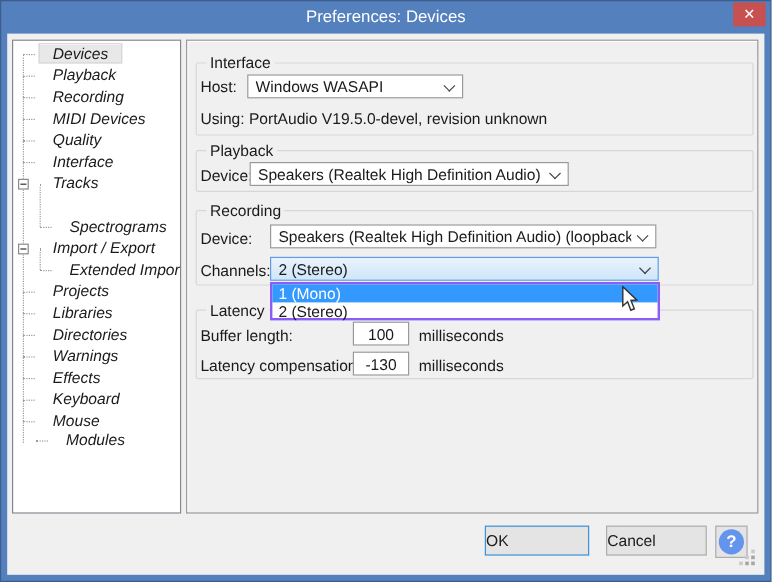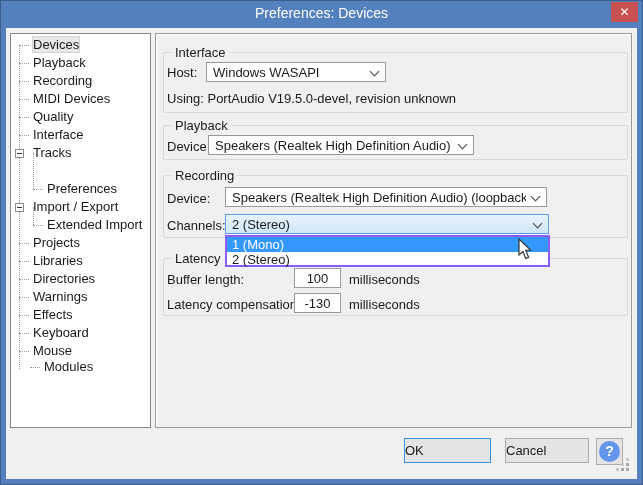--- a/index.html
+++ b/index.html
@@ -18,21 +18,21 @@
 
   
   .tree-panel { position:absolute; left:4px; top:5px; width:141px; height:395px; background:#fff; border:1px solid #828790; overflow:hidden; }
   .tree-guide { position:absolute; border-left:1px dotted #9a9a9a; width:0; }
   .trow { position:absolute; left:0; width:139px; height:18px; line-height:18px; cursor:pointer; white-space:nowrap; }
   .trow .stub { position:absolute; top:9px; width:10px; border-top:1px dotted #9a9a9a; }
   .trow.root .stub { left:8px; }
   .trow.child .stub { left:22px; }
   .trow.root .tlabel { margin-left:22px; }
   .trow.child .tlabel { margin-left:36px; }
-  .tlabel { padding:0 0; }
+  .tlabel { padding:0 11px;font-style:italic; }
   .trow.selected .tlabel { background:#e8e8e8; box-shadow:0 0 0 1px #d4d4d4; }
   .expander { position:absolute; left:4px; top:5px; width:9px; height:9px; background:#fff; border:1px solid #8a8a8a; }
   .expander::after { content:""; position:absolute; left:1px; top:3px; width:5px; height:1px; background:#333; }
 
   
   .right-panel { position:absolute; left:149px; top:5px; width:477px; height:395px; background:#f0f0f0; border:1px solid #9b9b9b; box-shadow:inset 1px 1px 0 #fff; }
 
   .groupbox { position:absolute; border:1px solid #d7d7d7; border-radius:2px; }
   .legend { position:absolute; top:-8px; left:8px; background:#f0f0f0; padding:0 3px; }
   .flabel { position:absolute; white-space:nowrap; }
@@ -75,21 +75,21 @@
       <div class="tree-guide" style="left:22px; top:119px; height:36px;"></div>
       <div class="tree-guide" style="left:22px; top:173px; height:18px;"></div>
 
       <div class="trow root selected" style="top:2px;"><span class="stub"></span><span class="tlabel">Devices</span></div>
       <div class="trow root" style="top:20px;"><span class="stub"></span><span class="tlabel">Playback</span></div>
       <div class="trow root" style="top:38px;"><span class="stub"></span><span class="tlabel">Recording</span></div>
       <div class="trow root" style="top:56px;"><span class="stub"></span><span class="tlabel">MIDI Devices</span></div>
       <div class="trow root" style="top:74px;"><span class="stub"></span><span class="tlabel">Quality</span></div>
       <div class="trow root" style="top:92px;"><span class="stub"></span><span class="tlabel">Interface</span></div>
       <div class="trow root" style="top:110px;"><span class="expander"></span><span class="tlabel">Tracks</span></div>
-      <div class="trow child" style="top:146px;"><span class="stub"></span><span class="tlabel">Preferences</span></div>
+      <div class="trow child" style="top:146px;"><span class="stub"></span><span class="tlabel">Spectrograms</span></div>
       <div class="trow root" style="top:164px;"><span class="expander"></span><span class="tlabel">Import / Export</span></div>
       <div class="trow child" style="top:182px;"><span class="stub"></span><span class="tlabel">Extended Import</span></div>
       <div class="trow root" style="top:218px;"><span class="stub"></span><span class="tlabel">Libraries</span></div>
       <div class="trow root" style="top:200px;"><span class="stub"></span><span class="tlabel">Projects</span></div>
       <div class="trow root" style="top:236px;"><span class="stub"></span><span class="tlabel">Directories</span></div>
       <div class="trow root" style="top:254px;"><span class="stub"></span><span class="tlabel">Warnings</span></div>
       <div class="trow root" style="top:272px;"><span class="stub"></span><span class="tlabel">Effects</span></div>
       <div class="trow root" style="top:290px;"><span class="stub"></span><span class="tlabel">Keyboard</span></div>
       <div class="trow root" style="top:308px;"><span class="stub"></span><span class="tlabel">Mouse</span></div>
       <div class="trow root" style="top:324px;margin-left:11px;"><span class="stub"></span><span class="tlabel">Modules</span></div>

